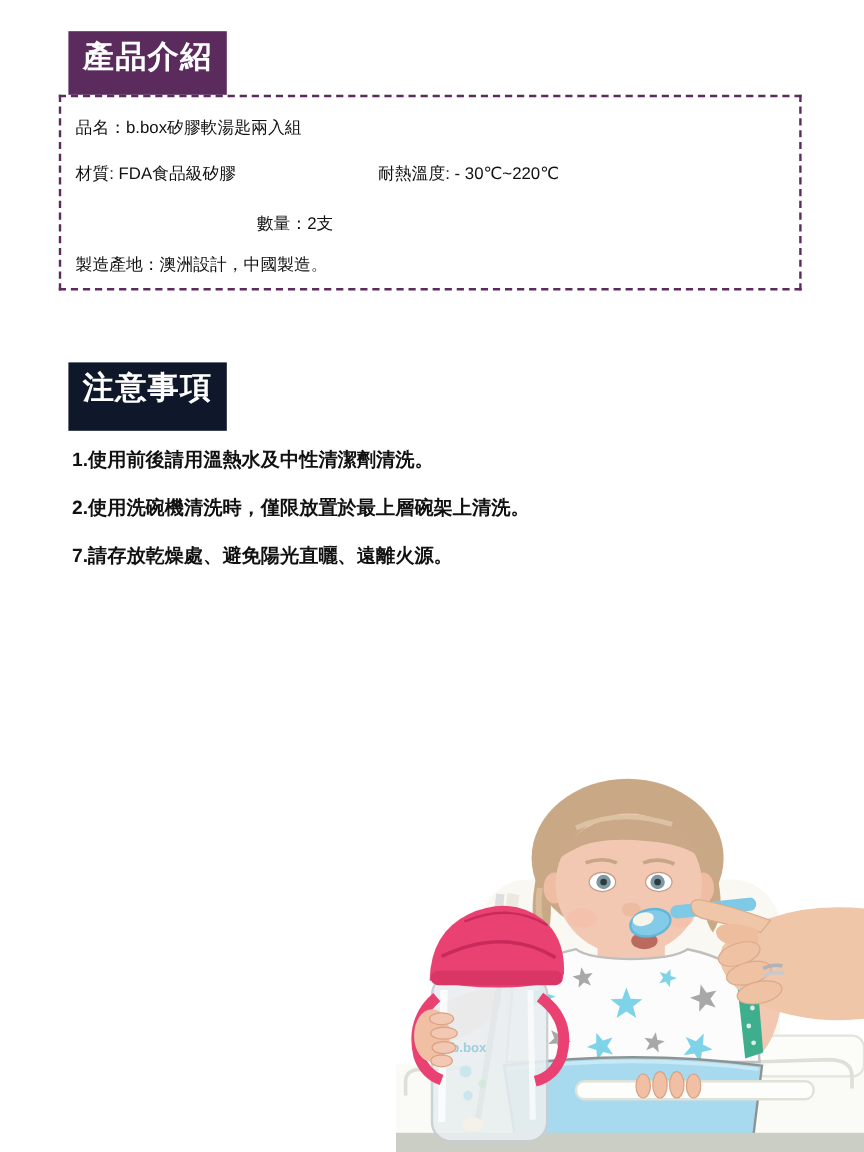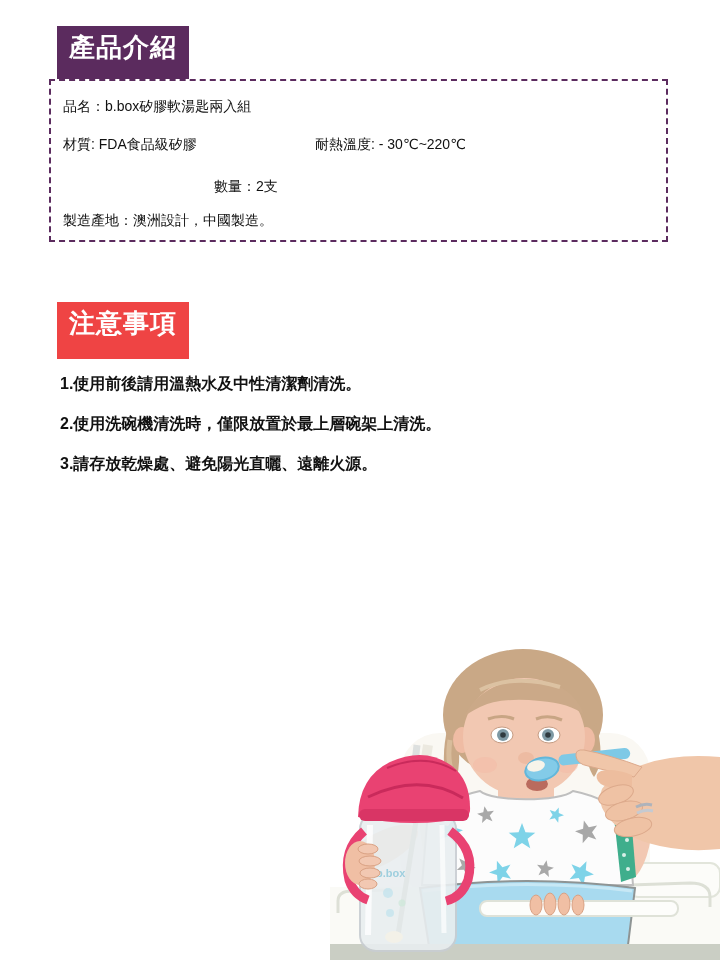--- a/index.html
+++ b/index.html
@@ -8,21 +8,21 @@
     width:720px; height:960px; position:relative; overflow:hidden;
     font-family:"Liberation Sans","DejaVu Sans",sans-serif;
     color:#111111;
   }
   .badge {
     position:absolute; display:inline-block;
     color:#ffffff; font-size:26px; font-weight:bold;
     padding:4px 12px 18px 12px; letter-spacing:1px; white-space:nowrap;
   }
   .badge-product { left:57px; top:26px; background:#5B2B5E; }
-  .badge-notice  { left:57px; top:302px; background:#ef4444; }
+  .badge-notice  { left:57px; top:302px; background:#0f172a; }
 
   .info-box {
     position:absolute; left:49px; top:79px; width:619px; height:163px;
     border:2px dashed #5B2B5E; background:#ffffff;
   }
   .iline {
     position:absolute; left:12px; width:594px; height:28px;
     font-size:14px; font-weight:normal; white-space:nowrap; line-height:28px;
   }
   .iline-1 { top:11px; }
@@ -64,21 +64,21 @@
   <div class="iline iline-4">
     <span class="seg" style="left:0">製造產地：澳洲設計，中國製造。</span>
   </div>
 </div>
 
 <div class="badge badge-notice">注意事項</div>
 
 <div class="notice-list">
   <div class="notice-item">1.使用前後請用溫熱水及中性清潔劑清洗。</div>
   <div class="notice-item">2.使用洗碗機清洗時，僅限放置於最上層碗架上清洗。</div>
-  <div class="notice-item">3.請存放乾燥處、避免陽光直曬、遠離火源。</div>
+  <div class="notice-item">7.請存放乾燥處、避免陽光直曬、遠離火源。</div>
 </div>
 
 <div class="photo">
   <svg viewBox="0 0 390 315" xmlns="http://www.w3.org/2000/svg">
     <defs>
       <polygon id="star" points="0,-1 0.247,-0.34 0.951,-0.309 0.399,0.13 0.588,0.809 0,0.42 -0.588,0.809 -0.399,0.13 -0.951,-0.309 -0.247,-0.34"></polygon>
     </defs>
 
     <g>
       <rect x="70" y="88" width="250" height="165" rx="40" fill="#FAF8F3"></rect>

